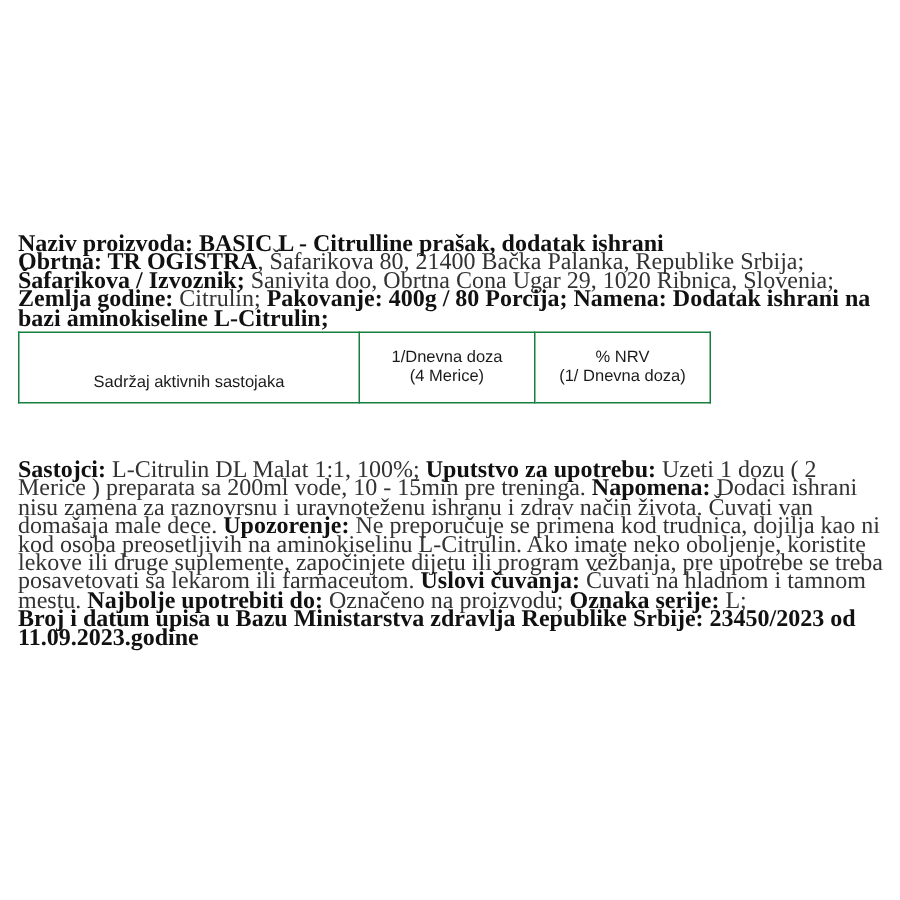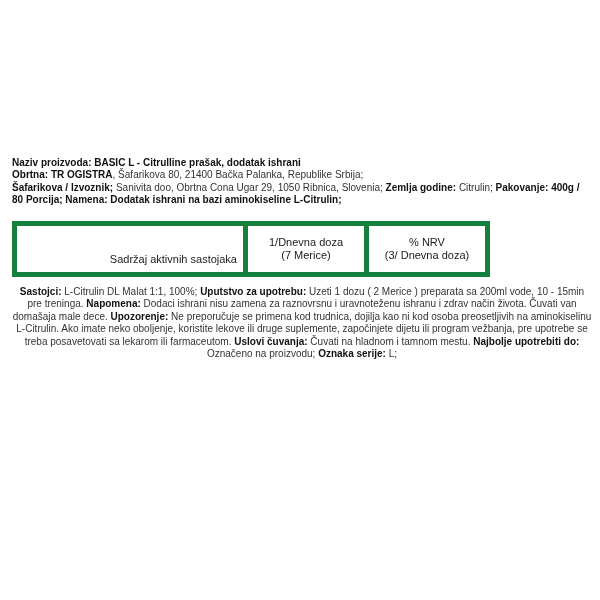--- a/index.html
+++ b/index.html
@@ -1,46 +1,47 @@
 <!DOCTYPE html>
 <html><head>
 <meta charset="utf-8">
 <style>
   html, body { margin:0; padding:0; background:#ffffff; }
   body { width:600px; height:600px; position:relative; overflow:hidden;
          font-family:"Liberation Sans", sans-serif; color:#1a1a1a; }
-  .block { position:absolute; left:12px; width:580px; font-size:10px; line-height:12.4px; }
+  .block { position:absolute; left:12px; width:580px; font-size:16px; line-height:12.4px;font-family:Liberation Serif, serif; }
   .block b { font-weight:bold; color:#111; }
   .light { color:#333; font-weight:normal; }
   #top { top:157px; }
-  #bottom { top:286px;text-align:center; }
+  #bottom { top:308px; }
   table { position:absolute; left:12px; top:221px; border-collapse:collapse;
           font-size:11px; color:#1a1a1a; }
-  td { border:5px solid #15803d; padding:0 6px; vertical-align:middle; }
-  .c1 { width:214px; text-align:right; }
+  td { border:1px solid #15803d; padding:0 6px; vertical-align:middle; }
+  .c1 { width:214px; text-align:center; }
   .c2 { width:104px; text-align:center; }
   .c3 { width:104px; text-align:center; }
   tr.h td { height:40px; line-height:13px; }
   tr.h td.c1 { vertical-align:bottom; padding-bottom:6px; }
   tr.r td { height:21px; }
 </style>
 </head>
 <body>
 
 <div id="top" class="block">
   <b>Naziv proizvoda: BASIC L - Citrulline prašak, dodatak ishrani</b><br>
   <b>Obrtna: TR OGISTRA</b><span class="light">, Šafarikova 80, 21400 Bačka Palanka, Republike Srbija;</span><br>
-  <b>Šafarikova / Izvoznik;</b><span class="light"> Sanivita doo, Obrtna Cona Ugar 29, 1050 Ribnica, Slovenia; </span><b>Zemlja godine:</b><span class="light"> Citrulin; </span><b>Pakovanje: 400g / 80 Porcija; Namena: Dodatak ishrani na bazi aminokiseline L-Citrulin;</b>
+  <b>Šafarikova / Izvoznik;</b><span class="light"> Sanivita doo, Obrtna Cona Ugar 29, 1020 Ribnica, Slovenia; </span><b>Zemlja godine:</b><span class="light"> Citrulin; </span><b>Pakovanje: 400g / 80 Porcija; Namena: Dodatak ishrani na bazi aminokiseline L-Citrulin;</b>
 </div>
 
 <table>
   <tbody>
       <tr class="h">
     <td class="c1">Sadržaj aktivnih sastojaka</td>
-    <td class="c2"><span>1/Dnevna doza</span><br><span>(7 Merice)</span></td>
-    <td class="c3"><span>% NRV</span><br><span>(3/ Dnevna doza)</span></td>
+    <td class="c2"><span>1/Dnevna doza</span><br><span>(4 Merice)</span></td>
+    <td class="c3"><span>% NRV</span><br><span>(1/ Dnevna doza)</span></td>
   </tr>
 </tbody>
   </table>
 
 <div id="bottom" class="block">
   <b>Sastojci:</b><span class="light"> L-Citrulin DL Malat 1:1, 100%; </span><b>Uputstvo za upotrebu:</b><span class="light"> Uzeti 1 dozu ( 2 Merice ) preparata sa 200ml vode, 10 - 15min pre treninga. </span><b>Napomena:</b><span class="light"> Dodaci ishrani nisu zamena za raznovrsnu i uravnoteženu ishranu i zdrav način života. Čuvati van domašaja male dece. </span><b>Upozorenje:</b><span class="light"> Ne preporučuje se primena kod trudnica, dojilja kao ni kod osoba preosetljivih na aminokiselinu L-Citrulin. Ako imate neko oboljenje, koristite lekove ili druge suplemente, započinjete dijetu ili program vežbanja, pre upotrebe se treba posavetovati sa lekarom ili farmaceutom. </span><b>Uslovi čuvanja:</b><span class="light"> Čuvati na hladnom i tamnom mestu. </span><b>Najbolje upotrebiti do:</b><span class="light"> Označeno na proizvodu; </span><b>Oznaka serije:</b><span class="light"> L;</span><br>
+  <b>Broj i datum upisa u Bazu Ministarstva zdravlja Republike Srbije: 23450/2023 od 11.09.2023.godine</b>
 </div>
 
 </body></html>

